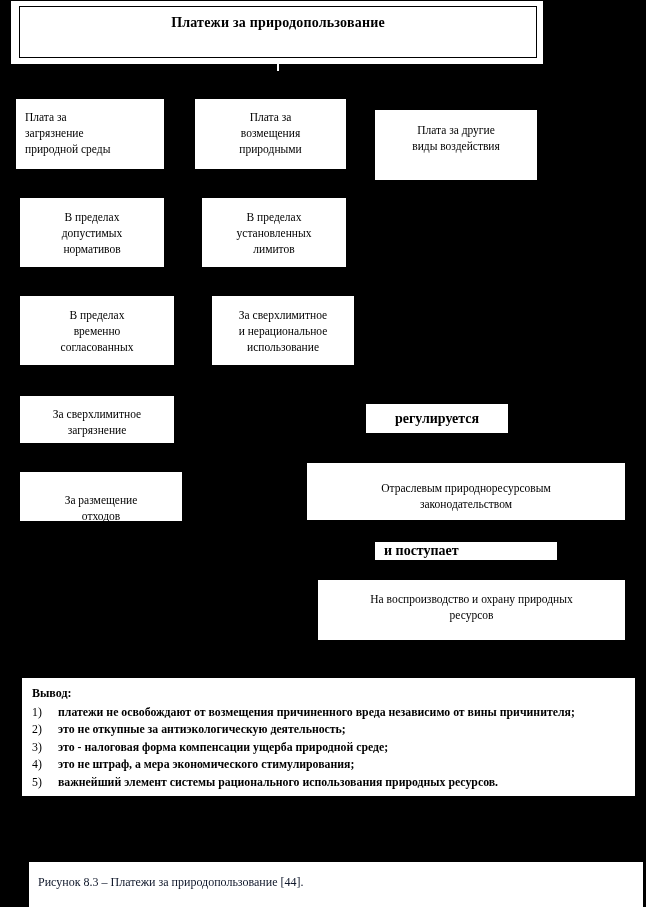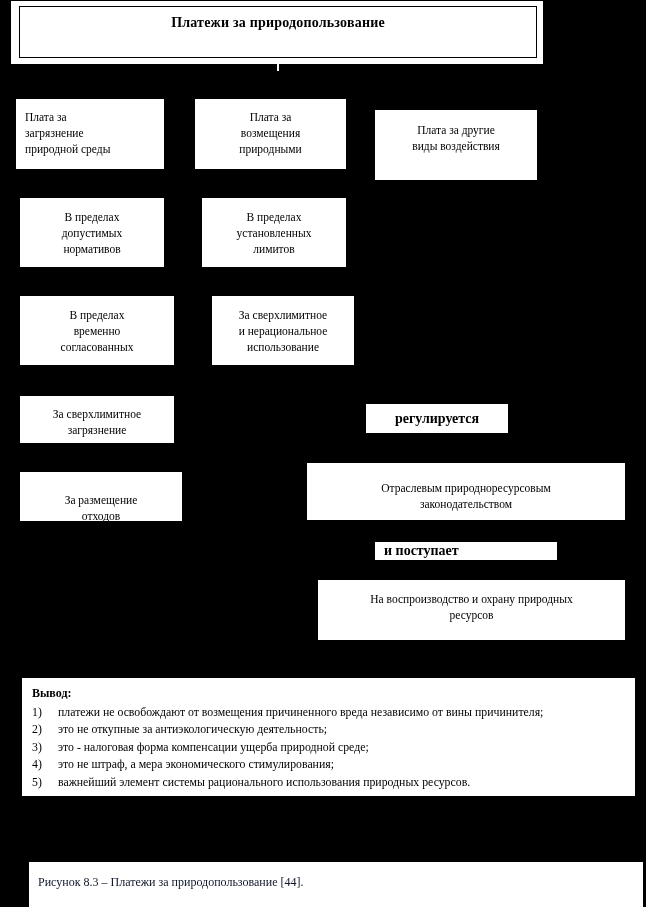--- a/index.html
+++ b/index.html
@@ -108,20 +108,21 @@
     align-items: flex-start;
     margin: 0;
   }
   #conclusion-list li .num {
     width: 26px;
     flex: 0 0 26px;
     text-align: left;
   }
   #conclusion-list li .txt {
     flex: 1 1 auto;
+    font-weight: bold;
   }
 
   
   #caption {
     position: absolute;
     left: 29px;
     top: 862px;
     width: 614px;
     height: 45px;
     background: #ffffff;

